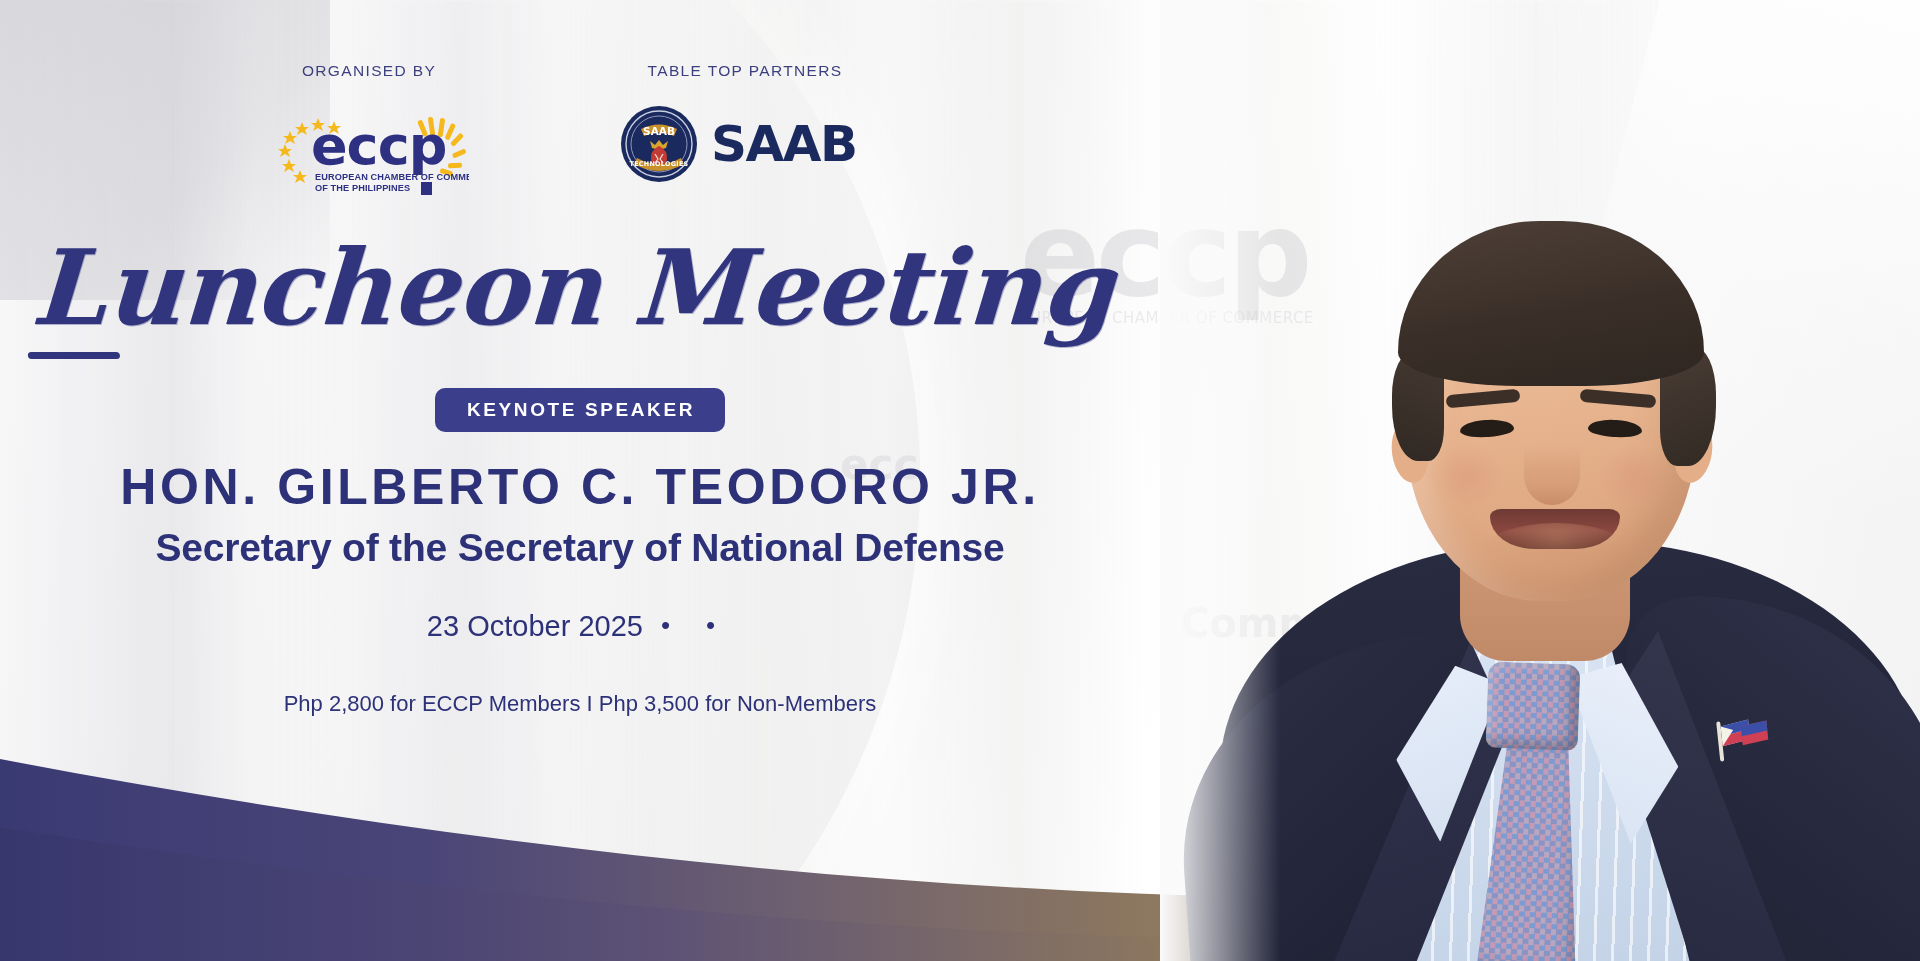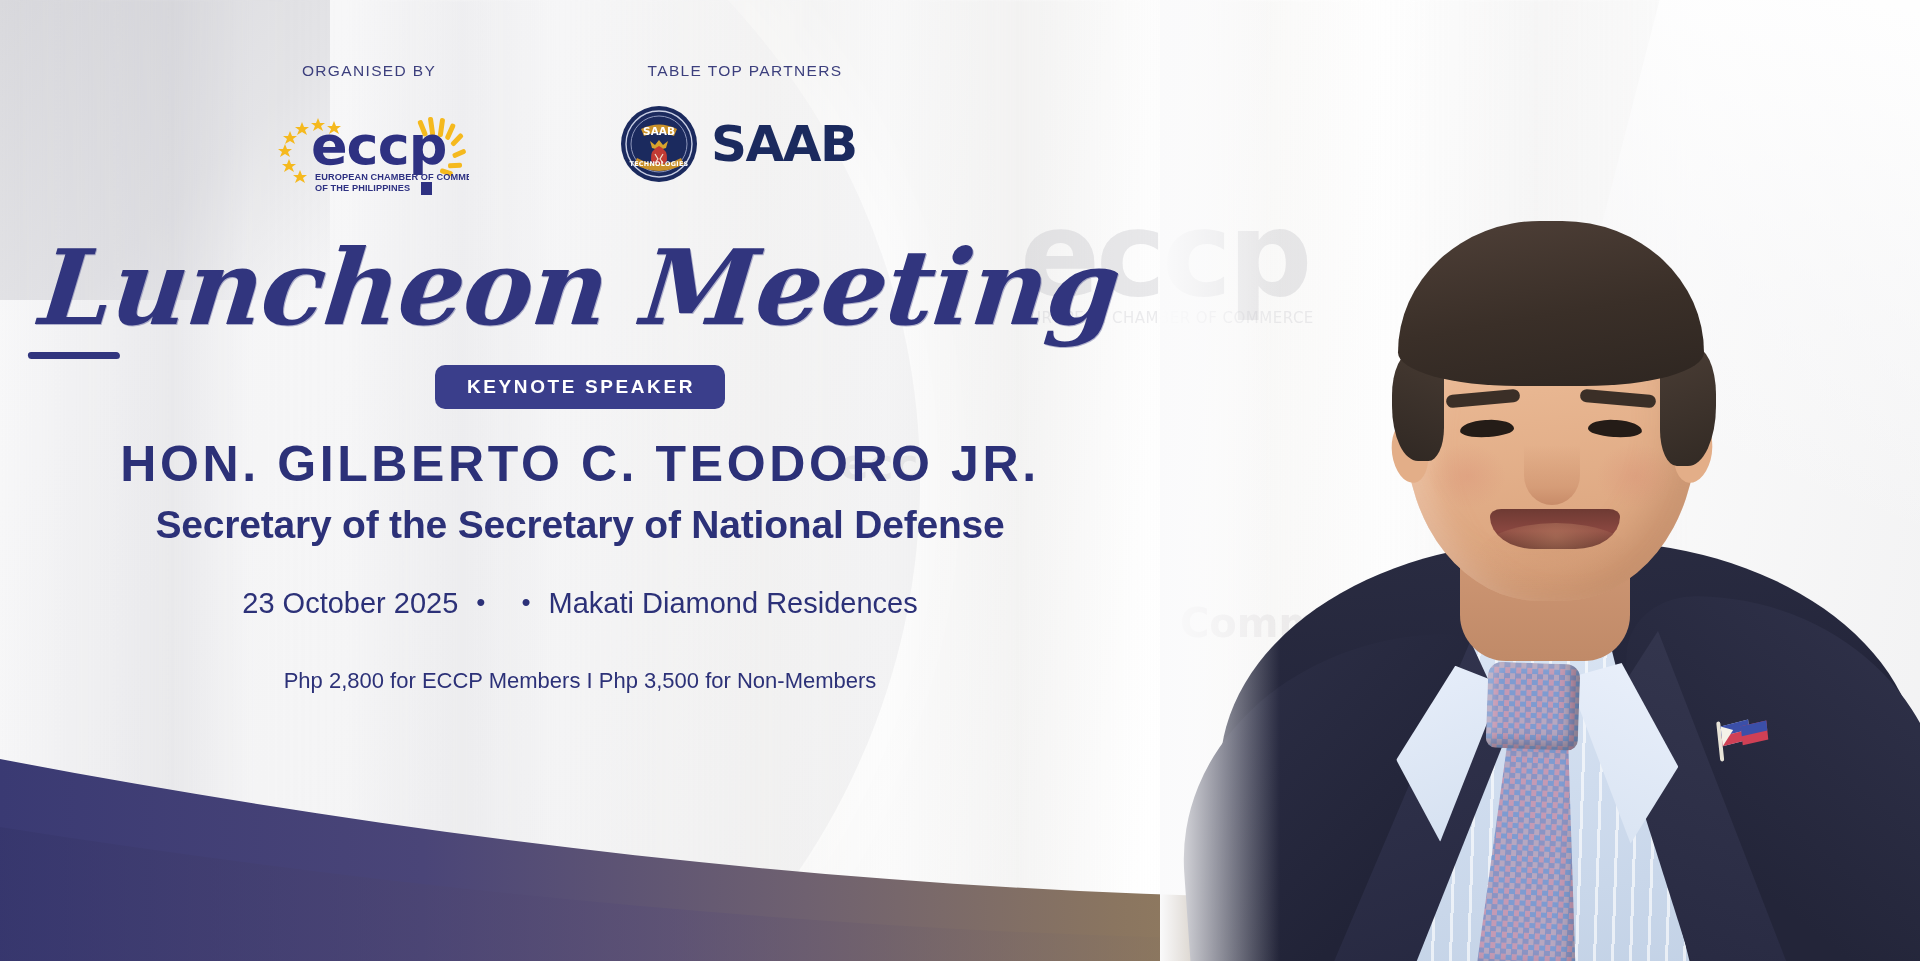--- a/index.html
+++ b/index.html
@@ -133,21 +133,21 @@
     position:relative;
   }
   .script-title .underline-l::after{
     content:"";
     position:absolute; left:-6px; bottom:-10px; width:92px; height:7px;
     background:#31357e; border-radius:4px;
     transform:skewX(10deg);
   }
 
   .badge{
-    margin-top:25px;
+    margin-top:48px;
     background:#3a3e8b;
     color:#ffffff;
     font-size:19px;
     font-weight:700;
     letter-spacing:2.6px;
     padding:11px 30px 11px 32px;
     border-radius:10px;
     white-space:nowrap;
   }
 
@@ -538,19 +538,18 @@
     <div class="badge">KEYNOTE SPEAKER</div>
 
     <div class="speaker-name">HON. GILBERTO C. TEODORO JR.</div>
 
     <div class="speaker-role">Secretary of the Secretary of National Defense</div>
 
     <div class="event-meta">
       <span>23 October 2025</span>
       <span class="sep">•</span>
       <span class="sep">•</span>
-      <span>Makati Diamond Residences</span>
     </div>
 
     <div class="pricing">Php 2,800 for ECCP Members I Php 3,500 for Non-Members</div>
   </div>
 
 </div>
 
 </body></html>

